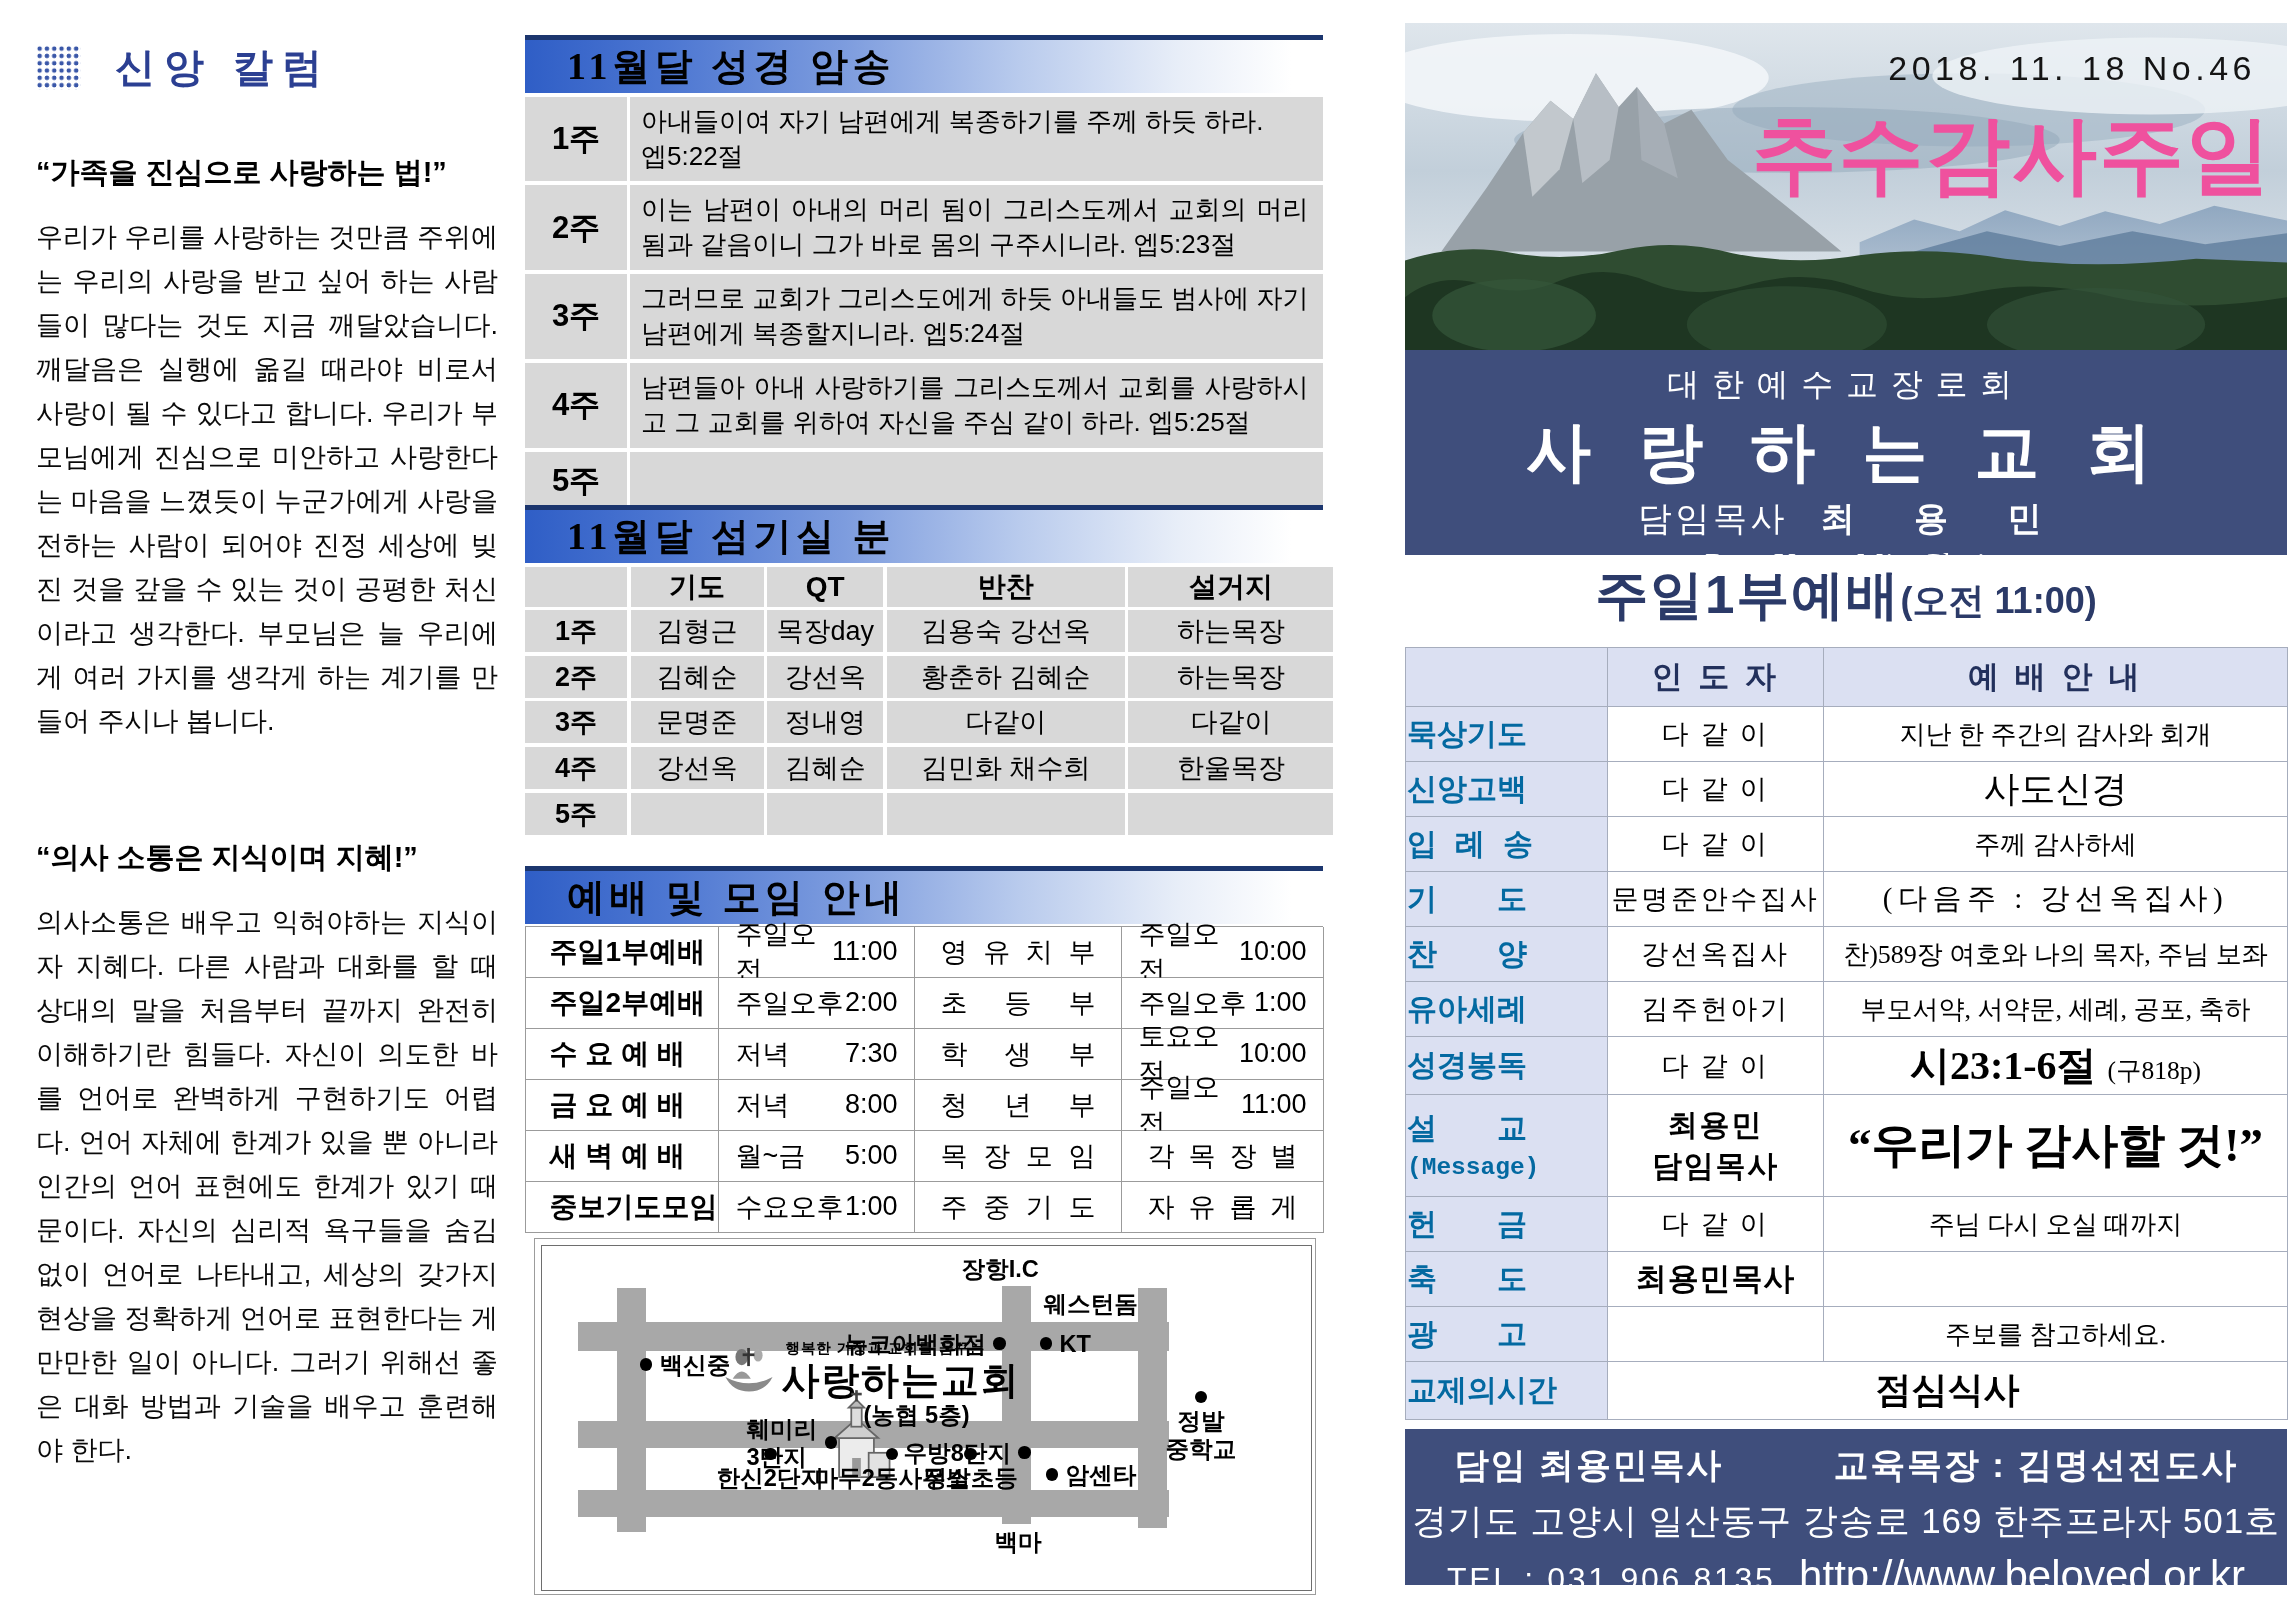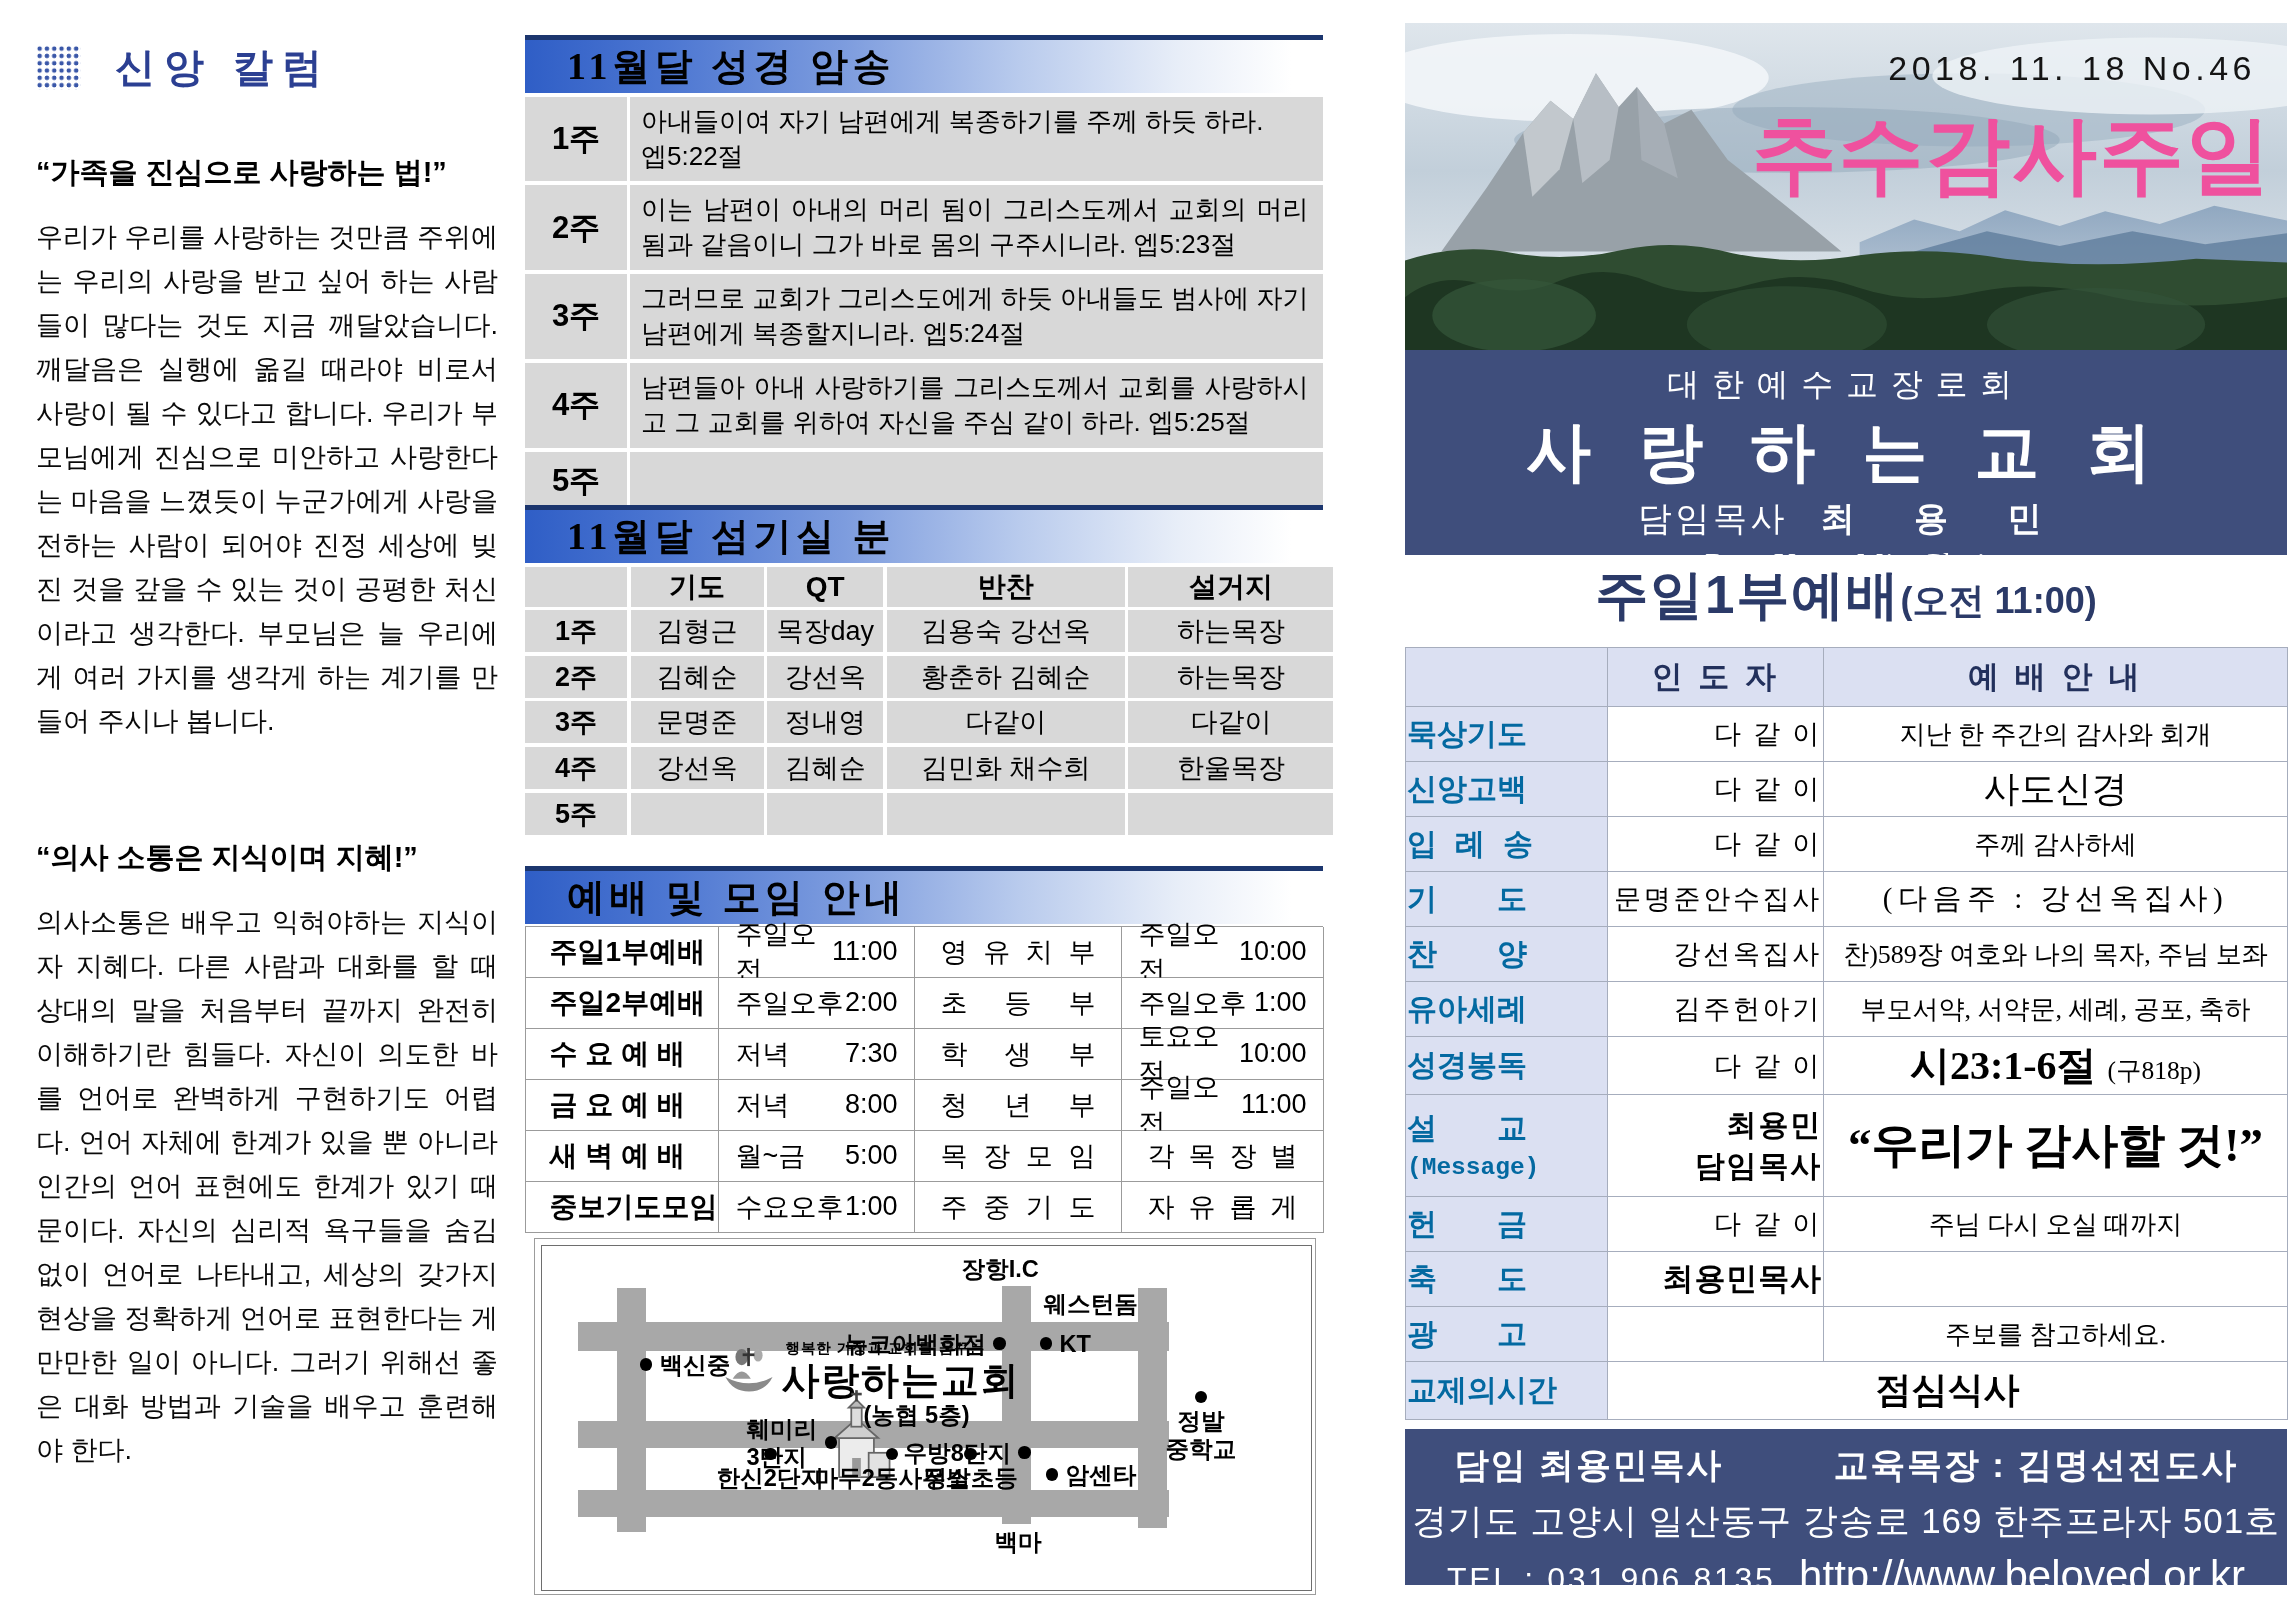--- a/index.html
+++ b/index.html
@@ -82,21 +82,21 @@
   .svc{position:absolute;top:560px;left:0;width:882px;text-align:center;color:#2b3a68;}
   .svc .t{font-size:53px;font-weight:800;letter-spacing:1.8px;}
   .svc .tm{font-size:36px;font-weight:bold;}
 
   table.worship{position:absolute;top:647px;left:0;width:882px;border-collapse:collapse;table-layout:fixed;}
   table.worship td,table.worship th{border:0.9px solid #a6adbd;overflow:hidden;}
   table.worship th{background:#dbe0f2;color:#22305c;font-size:31px;font-weight:bold;letter-spacing:3.6px;height:56px;}
   .wrow{height:55px;} .wrow.sermon{height:102px;} .wrow.last{height:58px;}
   td.wlabel{background:#dbe0f2;color:#0369a1;font-weight:bold;font-size:30px;text-align:left;white-space:pre-line;font-family:Liberation Mono, monospace;}
   td.wlabel .l2{font-size:24.5px;font-weight:600;}
-  td.wleader{text-align:right;font-family:"Liberation Serif","DejaVu Serif",serif;font-size:27px;letter-spacing:2.7px;margin-left:32px;}
+  td.wleader{text-align:center;font-family:"Liberation Serif","DejaVu Serif",serif;font-size:27px;letter-spacing:2.7px;margin-left:32px;}
   td.wleader .b{font-weight:bold;font-size:30px;letter-spacing:1.8px;}
   td.wleader.bold{font-weight:bold;font-size:31px;letter-spacing:0.9px;font-family:"Liberation Sans","DejaVu Sans",sans-serif;}
   td.wguide{text-align:center;font-family:"Liberation Serif","DejaVu Serif",serif;font-size:26px;}
   td.wguide .lg{font-size:36px;}
   td.wguide .xl{font-size:40px;font-weight:bold;}
   td.wguide .xxl{font-size:47px;font-weight:bold;}
   td.wguide .sp{letter-spacing:5.5px;font-size:29px;}
   td.wguide .gnote{font-size:25.5px;margin-left:11px;}
   td.wmerged{text-align:center;font-family:"Liberation Serif","DejaVu Serif",serif;font-size:36px;font-weight:bold;}
 

